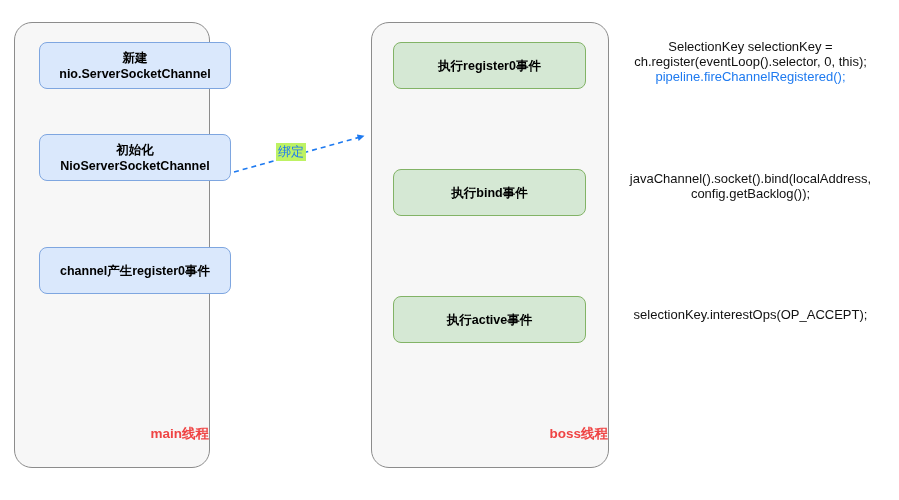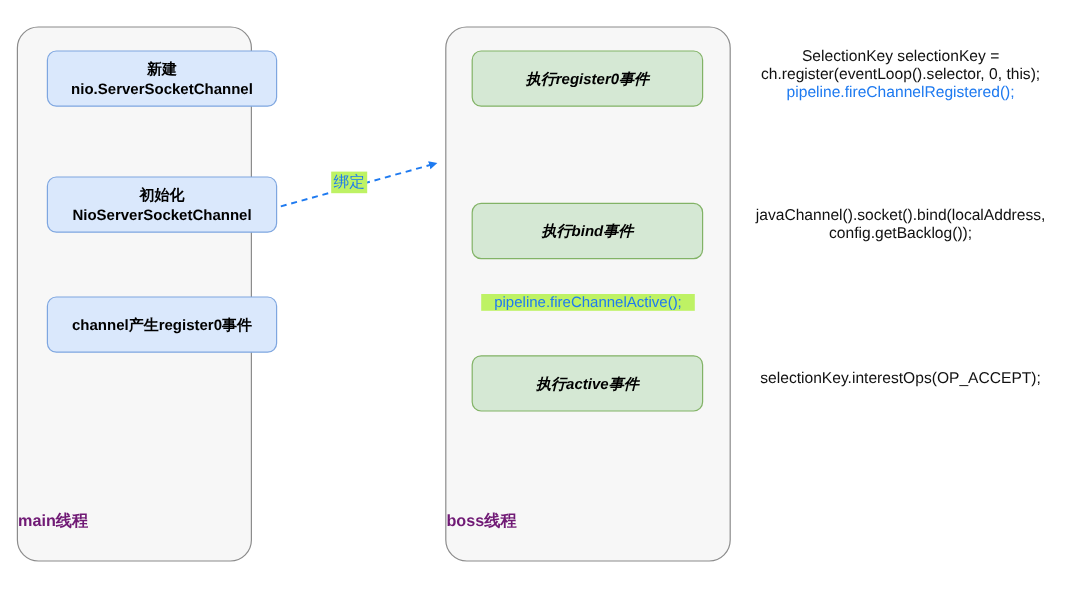--- a/index.html
+++ b/index.html
@@ -28,28 +28,28 @@
   .node{
     position:absolute;
     box-sizing:border-box;
     border-radius:8px;
     display:flex;flex-direction:column;align-items:center;justify-content:center;
     font-weight:bold;font-size:12.5px;line-height:16px;
     text-align:center;color:#000;
     padding:2px 4px;
   }
   .node.blue{background:var(--blue-fill);border:1.4px solid var(--blue-stroke);}
-  .node.green{background:var(--green-fill);border:1.4px solid var(--green-stroke);font-style:italic;}
+  .node.green{background:var(--green-fill);border:1.4px solid var(--green-stroke);}
   .lane-main .node{left:24px;width:192px;height:47px;}
   .lane-boss .node{left:21px;width:193px;height:47px;}
-  .m-n1{top:19px;} .m-n2{top:124px;} .m-n3{top:224px;} .m-n4{top:321px;}
+  .m-n1{top:19px;} .m-n2{top:111px;} .m-n3{top:224px;} .m-n4{top:321px;}
   .b-n1{top:19px;} .b-n2{top:146px;} .b-n3{top:273px;}
   .lane-title{
     position:absolute;left:0;right:0;top:402px;
-    text-align:left;font-weight:bold;font-size:13.5px;color:#701a75;
+    text-align:right;font-weight:bold;font-size:13.5px;color:#ef4444;
   }
   .edge-label{
     position:absolute;
     color:var(--accent);
     background:#bef264;
     padding:0 2px;
     white-space:nowrap;
   }
   .edge-label.bind{left:276px;top:143px;font-size:13px;}
   .edge-label.fire-active{left:401px;top:245px;width:174px;text-align:center;font-size:12.5px;}
@@ -106,21 +106,20 @@
     <div class="node green b-n3">
       <div>执行active事件</div>
     </div>
     <div class="node green b-n2">
       <div>执行bind事件</div>
     </div>
     <div class="lane-title">boss线程</div>
   </section>
 
   <div class="edge-label bind">绑定</div>
-  <div class="edge-label fire-active">pipeline.fireChannelActive();</div>
 
   <div class="annotation ann-register">
     <div>SelectionKey selectionKey =</div>
     <div>ch.register(eventLoop().selector, 0, this);</div>
     <div class="code-blue">pipeline.fireChannelRegistered();</div>
   </div>
 
   <div class="annotation ann-bind">
     <div>javaChannel().socket().bind(localAddress,</div>
     <div>config.getBacklog());</div>

